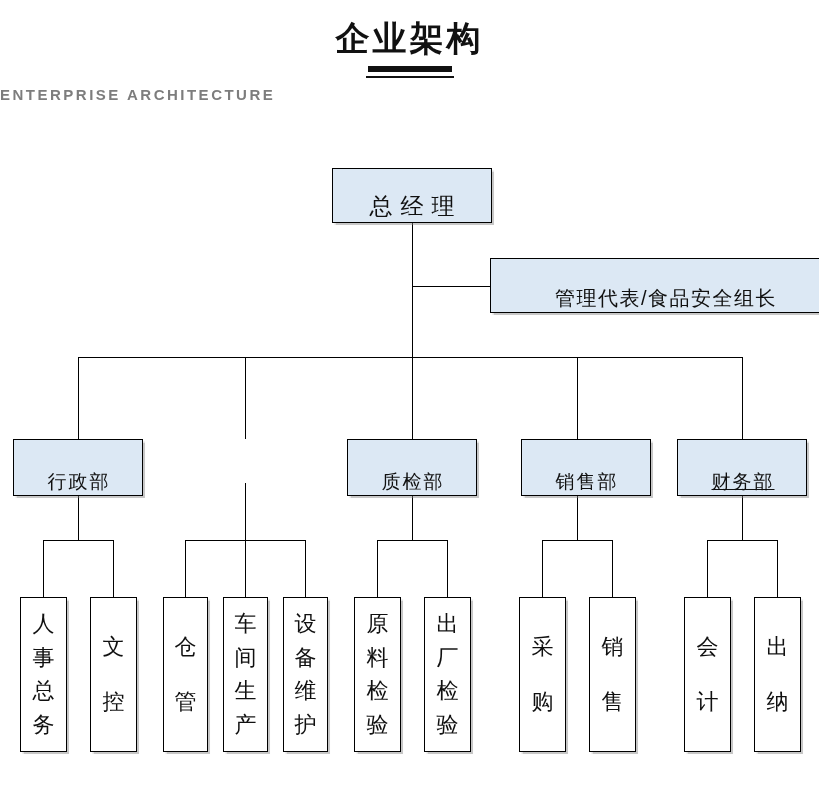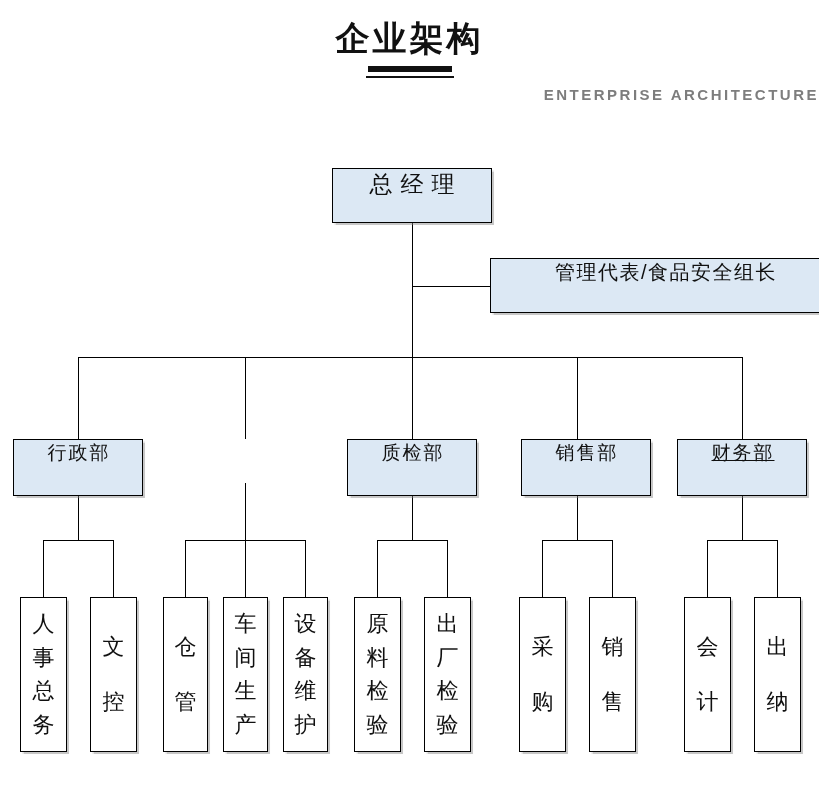--- a/index.html
+++ b/index.html
@@ -29,35 +29,35 @@
   .title-bar-thick {
     position: absolute; top: 66px; left: 50%; transform: translateX(-50%);
     width: 84px; height: 6px; background: var(--title-color);
   }
   .title-bar-thin {
     position: absolute; top: 76px; left: 50%; transform: translateX(-50%);
     width: 88px; height: 2px; background: var(--title-color);
   }
   .page-subtitle {
     position: absolute; left: 0; right: 0; top: 86px;
-    text-align: right;
+    text-align: left;
     font-size: 15px; font-weight: 600; letter-spacing: 2.5px;
     color: var(--subtitle-color);
   }
 
   
   .line { position: absolute; background: var(--connector); }
 
   
   .node {
     position: absolute;
     box-sizing: border-box;
     background: var(--node-fill);
     border: 1px solid var(--node-border);
-    display: flex; align-items: flex-start; justify-content: center;
+    display: flex; align-items: flex-end; justify-content: center;
     box-shadow: 1.5px 1.5px 1px rgba(130,130,130,0.45);
     color: #101010;
   }
   .node-root   { left: 332px; top: 168px; width: 160px; height: 55px; font-size: 23px; letter-spacing: 8px; text-indent: 8px; }
   .node-staff  { left: 490px; top: 258px; width: 352px; height: 55px; font-size: 20px; letter-spacing: 1.5px; }
   .node-dept   { top: 439px; width: 130px; height: 57px; font-size: 19px; letter-spacing: 2px; text-indent: 2px; }
   .dept-1 { left: 13px; }  .dept-2 { left: 180px; } .dept-3 { left: 347px; }
   .dept-4 { left: 512px; margin-left: 9px; } .dept-5 { left: 677px; text-decoration: underline; }
 
   .node-leaf {

